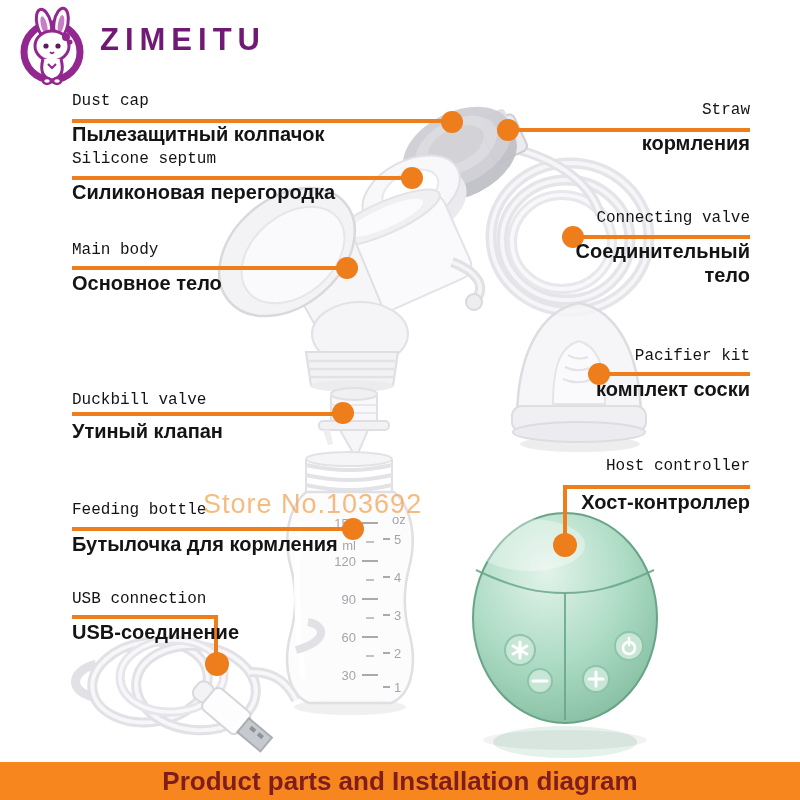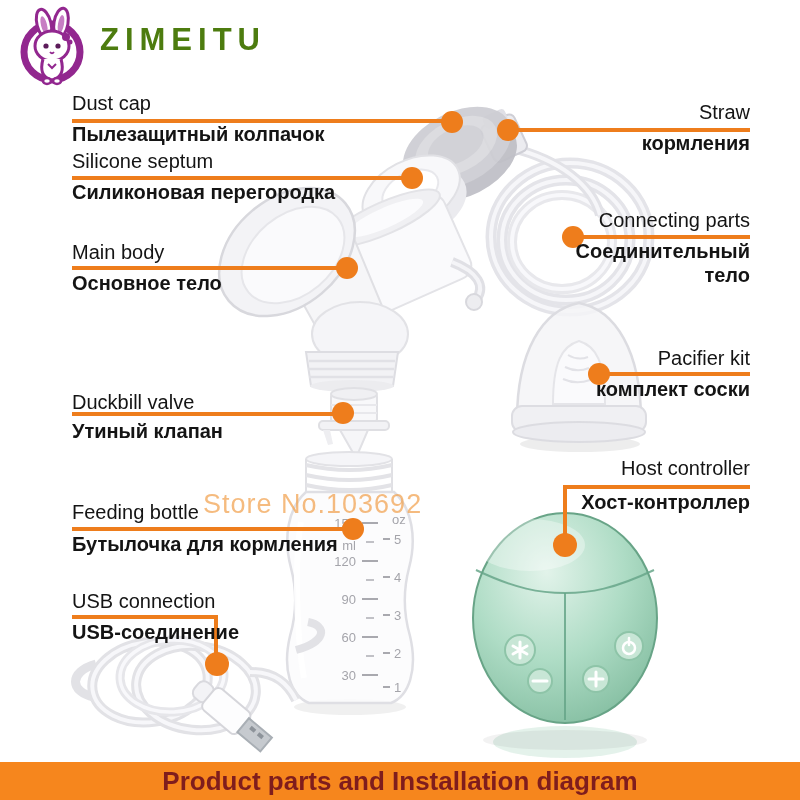--- a/index.html
+++ b/index.html
@@ -3,28 +3,28 @@
 <meta charset="utf-8">
 <style>
   html,body{margin:0;padding:0;}
   body{
     width:800px;height:800px;position:relative;overflow:hidden;
     background:#ffffff;
     font-family:"Liberation Sans", sans-serif;
   }
   .stage{position:absolute;left:0;top:0;width:800px;height:800px;}
   .t{position:absolute;white-space:nowrap;color:#141414;}
-  .en{font-size:20px;}
+  .en{font-size:16px;font-family:Liberation Mono, monospace;}
   .ru{font-size:20px;font-weight:bold;}
   .l{left:72px;text-align:left;}
   .r{right:50px;text-align:right;}
   .wrap{white-space:normal;width:175px;line-height:1.18;}
   .brand-text{
     position:absolute;left:100px;top:22px;
-    font-size:31px;font-weight:bold;letter-spacing:6px;color:#4d7c0f;
+    font-size:31px;font-weight:bold;letter-spacing:6px;color:#701a75;
   }
   .watermark{
     position:absolute;left:203px;top:489px;
     font-size:27px;font-weight:normal;letter-spacing:1px;
     color:#F2A24F;opacity:0.72;z-index:4;
   }
   .banner{
     position:absolute;left:0;top:762px;width:800px;height:38px;
     background:#F6861D;color:#7f1d1d;text-align:center;
     font-size:26px;font-weight:bold;line-height:38px;z-index:5;
@@ -269,21 +269,21 @@
 
 <div class="t l en" style="top:501px">Feeding bottle</div>
 <div class="t l ru" style="top:533px">Бутылочка для кормления</div>
 
 <div class="t l en" style="top:590px">USB connection</div>
 <div class="t l ru" style="top:621px">USB-соединение</div>
 
 <div class="t r en" style="top:101px">Straw</div>
 <div class="t r ru" style="top:132px">кормления</div>
 
-<div class="t r en" style="top:209px">Connecting parts</div>
+<div class="t r en" style="top:209px">Connecting valve</div>
 <div class="t r ru wrap" style="top:240px">Соединительный тело</div>
 
 <div class="t r en" style="top:347px">Pacifier kit</div>
 <div class="t r ru" style="top:378px">комплект соски</div>
 
 <div class="t r en" style="top:457px">Host controller</div>
 <div class="t r ru" style="top:491px">Хост-контроллер</div>
 
 <div class="watermark">Store No.103692</div>
 

